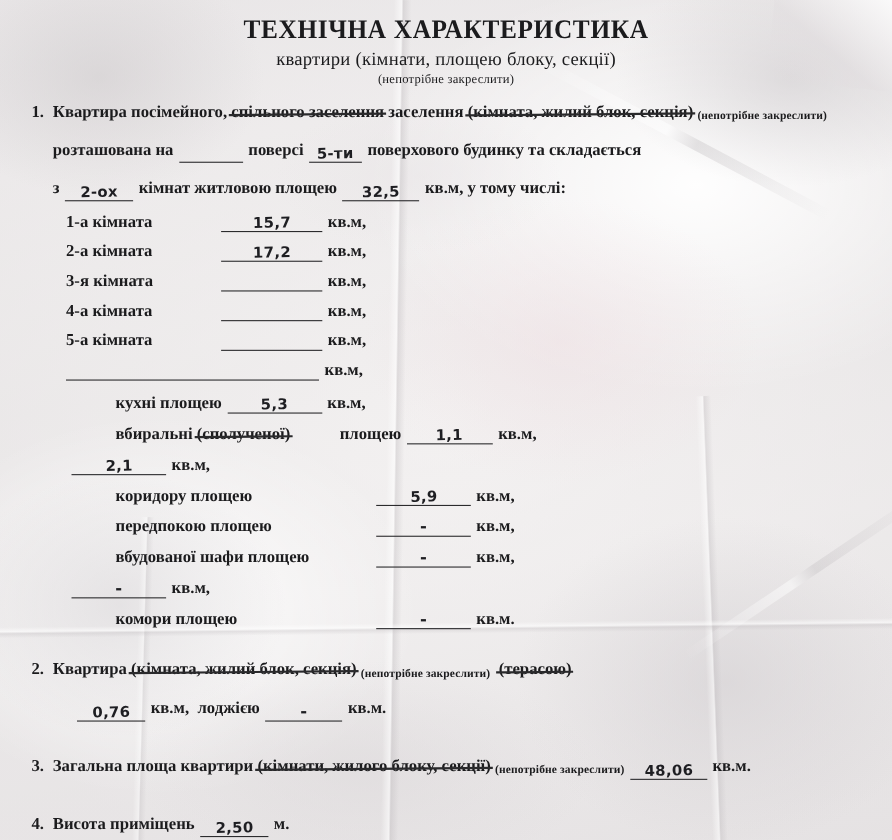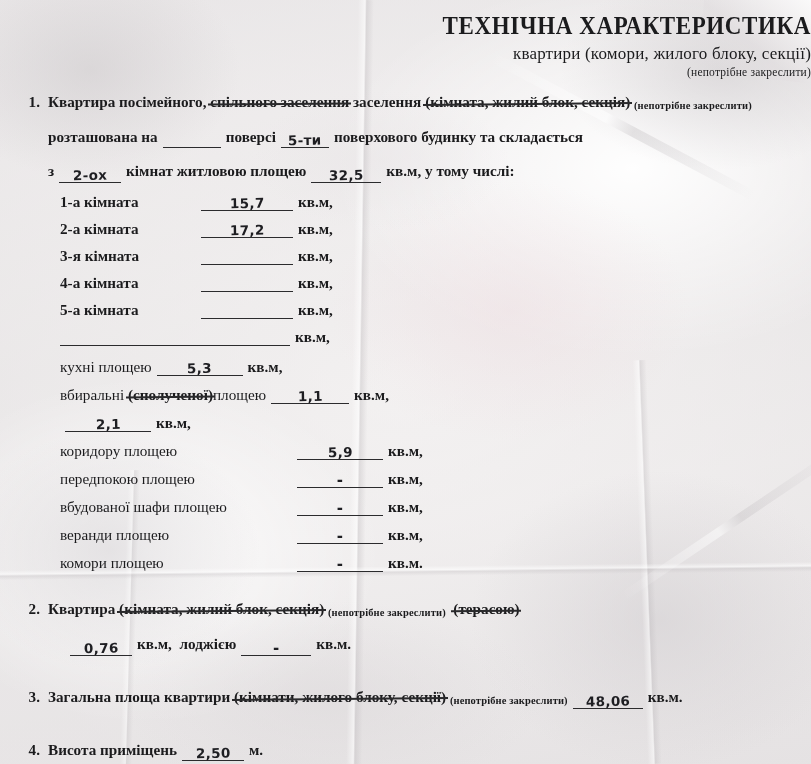--- a/index.html
+++ b/index.html
@@ -73,21 +73,21 @@
   }
 
   
   #content {
     position: absolute;
     inset: 0;
     padding: 0;
   }
 
   .title-block {
-    text-align: right;
+    text-align: center;
     margin-top: 14px;
   }
   .doc-title {
     font-size: 23px;
     font-weight: bold;
     letter-spacing: 0.6px;
     line-height: 1.12;
     transform: scaleY(1.06);
   }
   .doc-subtitle {
@@ -212,22 +212,23 @@
     padding-left: 46px;
   }
   .area-row {
     display: flex;
     align-items: baseline;
     font-size: 15.2px;
     margin-bottom: 10px;
     white-space: nowrap;
   }
   .area-name {
-    font-weight: normal;
+    font-weight: bold;
     flex: 0 0 auto;
+    margin-left: 45px;
   }
   .area-name.wide { width: 232px; }
 
   .item2 { margin-top: 26px; }
   .item3 { margin-top: 30px; }
   .item4 { margin-top: 30px; }
 
   .indent-2 { padding-left: 22px; margin-top: 9px; }
 </style>
 </head>
@@ -248,21 +249,21 @@
   <div class="crease c-v3"></div>
   <div class="crease c-diag1"></div>
   <div class="crease c-diag2"></div>
   <div class="crease c-h1"></div>
   <div class="corner-fold"></div>
 
   <div id="content">
 
     <div class="title-block">
       <div class="doc-title">ТЕХНІЧНА ХАРАКТЕРИСТИКА</div>
-      <div class="doc-subtitle">квартири (комори, жилого блоку, секції)</div>
+      <div class="doc-subtitle">квартири (кімнати, площею блоку, секції)</div>
       <div class="doc-note">(непотрібне закреслити)</div>
     </div>
 
     <div class="body-block">
 
       <div class="item">
         <div class="item-num">1.</div>
         <div class="item-body">
 
           <div class="line">
@@ -371,21 +372,20 @@
           <b class="unit">кв.м,</b>
         </div>
 
         <div class="area-row">
           <span class="area-name wide">вбудованої шафи площею</span>
           <span class="blank w86"><span class="hand dash">-</span></span>
           <b class="unit">кв.м,</b>
         </div>
 
         <div class="area-row">
-          <span class="area-name wide">веранди площею</span>
           <span class="blank w86"><span class="hand dash">-</span></span>
           <b class="unit">кв.м,</b>
         </div>
 
         <div class="area-row">
           <span class="area-name wide">комори площею</span>
           <span class="blank w86"><span class="hand dash">-</span></span>
           <b class="unit">кв.м.</b>
         </div>
 

